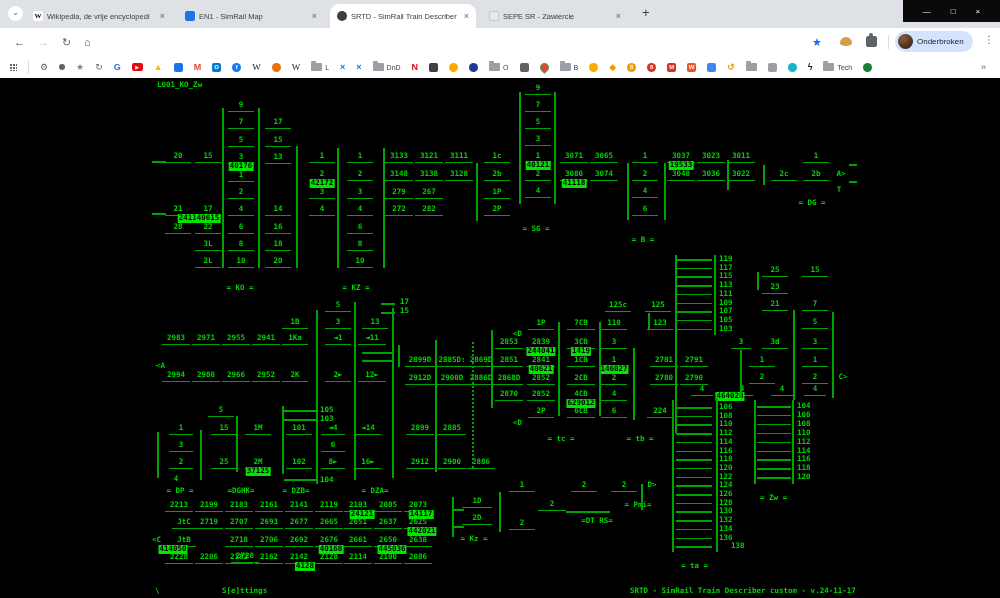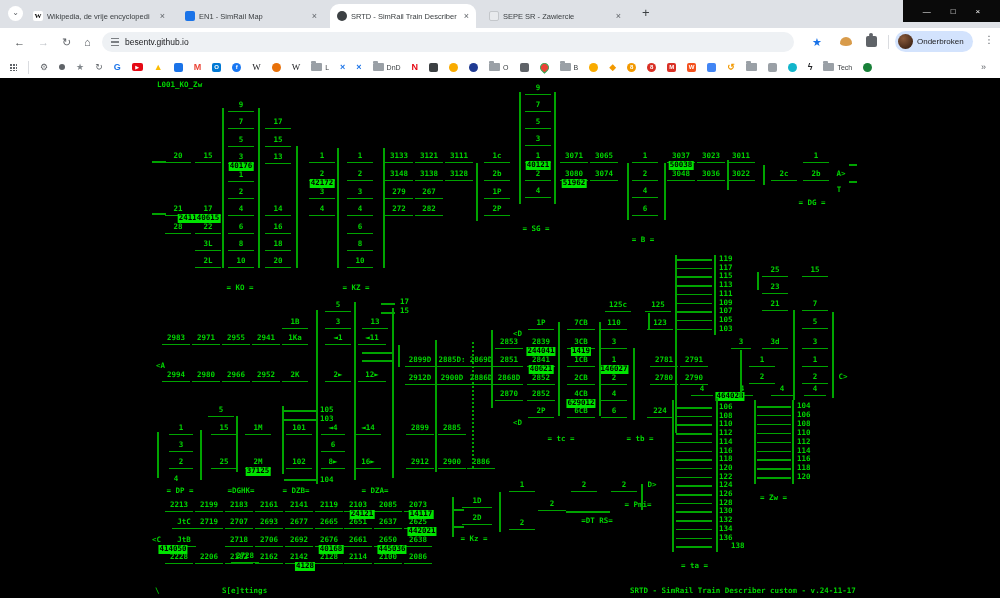--- a/index.html
+++ b/index.html
@@ -126,30 +126,30 @@
       <div class="tx un" style="top: 118px; left: 525px; width: 26px;">5</div>
       <div class="tx un" style="top: 135px; left: 525px; width: 26px;">3</div>
       <div class="tx un" style="top: 152px; left: 525px; width: 26px;">1</div>
       <div class="tx inv" style="top: 161px; left: 538px; transform: translateX(-50%);">40121</div>
       <div class="tx un" style="top: 170px; left: 525px; width: 26px;">2</div>
       <div class="tx un" style="top: 187px; left: 525px; width: 26px;">4</div>
       <div class="tx un" style="top: 152px; left: 560px; width: 28px;">3071</div>
       <div class="tx un" style="top: 152px; left: 590px; width: 28px;">3065</div>
       <div class="tx un" style="top: 170px; left: 560px; width: 28px;">3080</div>
       <div class="tx un" style="top: 170px; left: 590px; width: 28px;">3074</div>
-      <div class="tx inv" style="top: 179px; left: 574px; transform: translateX(-50%);">51962</div>
+      <div class="tx inv" style="top: 179px; left: 574px; transform: translateX(-50%);">41118</div>
       <div class="tx un" style="top: 152px; left: 632px; width: 26px;">1</div>
       <div class="tx un" style="top: 170px; left: 632px; width: 26px;">2</div>
       <div class="tx un" style="top: 187px; left: 632px; width: 26px;">4</div>
       <div class="tx un" style="top: 205px; left: 632px; width: 26px;">6</div>
       <div class="tx" style="top: 236px; left: 628px; width: 30px;">= B =</div>
       <div class="tx un" style="top: 152px; left: 667px; width: 28px;">3037</div>
       <div class="tx un" style="top: 152px; left: 697px; width: 28px;">3023</div>
       <div class="tx un" style="top: 152px; left: 727px; width: 28px;">3011</div>
-      <div class="tx inv" style="top: 161px; left: 681px; transform: translateX(-50%);">50038</div>
+      <div class="tx inv" style="top: 161px; left: 681px; transform: translateX(-50%);">19533</div>
       <div class="tx un" style="top: 170px; left: 667px; width: 28px;">3048</div>
       <div class="tx un" style="top: 170px; left: 697px; width: 28px;">3036</div>
       <div class="tx un" style="top: 170px; left: 727px; width: 28px;">3022</div>
       <div class="tx un" style="top: 152px; left: 803px; width: 26px;">1</div>
       <div class="tx un" style="top: 170px; left: 771px; width: 26px;">2c</div>
       <div class="tx un" style="top: 170px; left: 803px; width: 26px;">2b</div>
       <div class="tx" style="top: 170px; left: 832px; width: 18px;">A&gt;</div>
       <div class="tx" style="top: 186px; left: 834px; width: 10px;">T</div>
       <div class="tx" style="top: 199px; left: 795px; width: 34px;">= DG =</div>
       <div class="tx un" style="top: 301px; left: 605px; width: 26px;">125c</div>
@@ -479,24 +479,20 @@
       <span>□</span>
       <span>×</span>
     </div>
   </div>
 
   <div class="toolbar">
     <span class="tbi" style="left:14px;color:#3c4043">←</span>
     <span class="tbi" style="left:38px;color:#bdc1c6">→</span>
     <span class="tbi" style="left:62px">↻</span>
     <span class="tbi" style="left:84px">⌂</span>
-    <div class="omni">
-      <span class="tune"></span>
-      <span>besentv.github.io</span>
-    </div>
     <span class="tbi star" style="left:812px">★</span>
     <span class="crois"></span>
     <span class="puzz"></span>
     <span class="tsep"></span>
     <div class="profile">
       <span class="avatar"></span>
       <span>Onderbroken</span>
     </div>
     <span class="kebab">⋮</span>
   </div>

